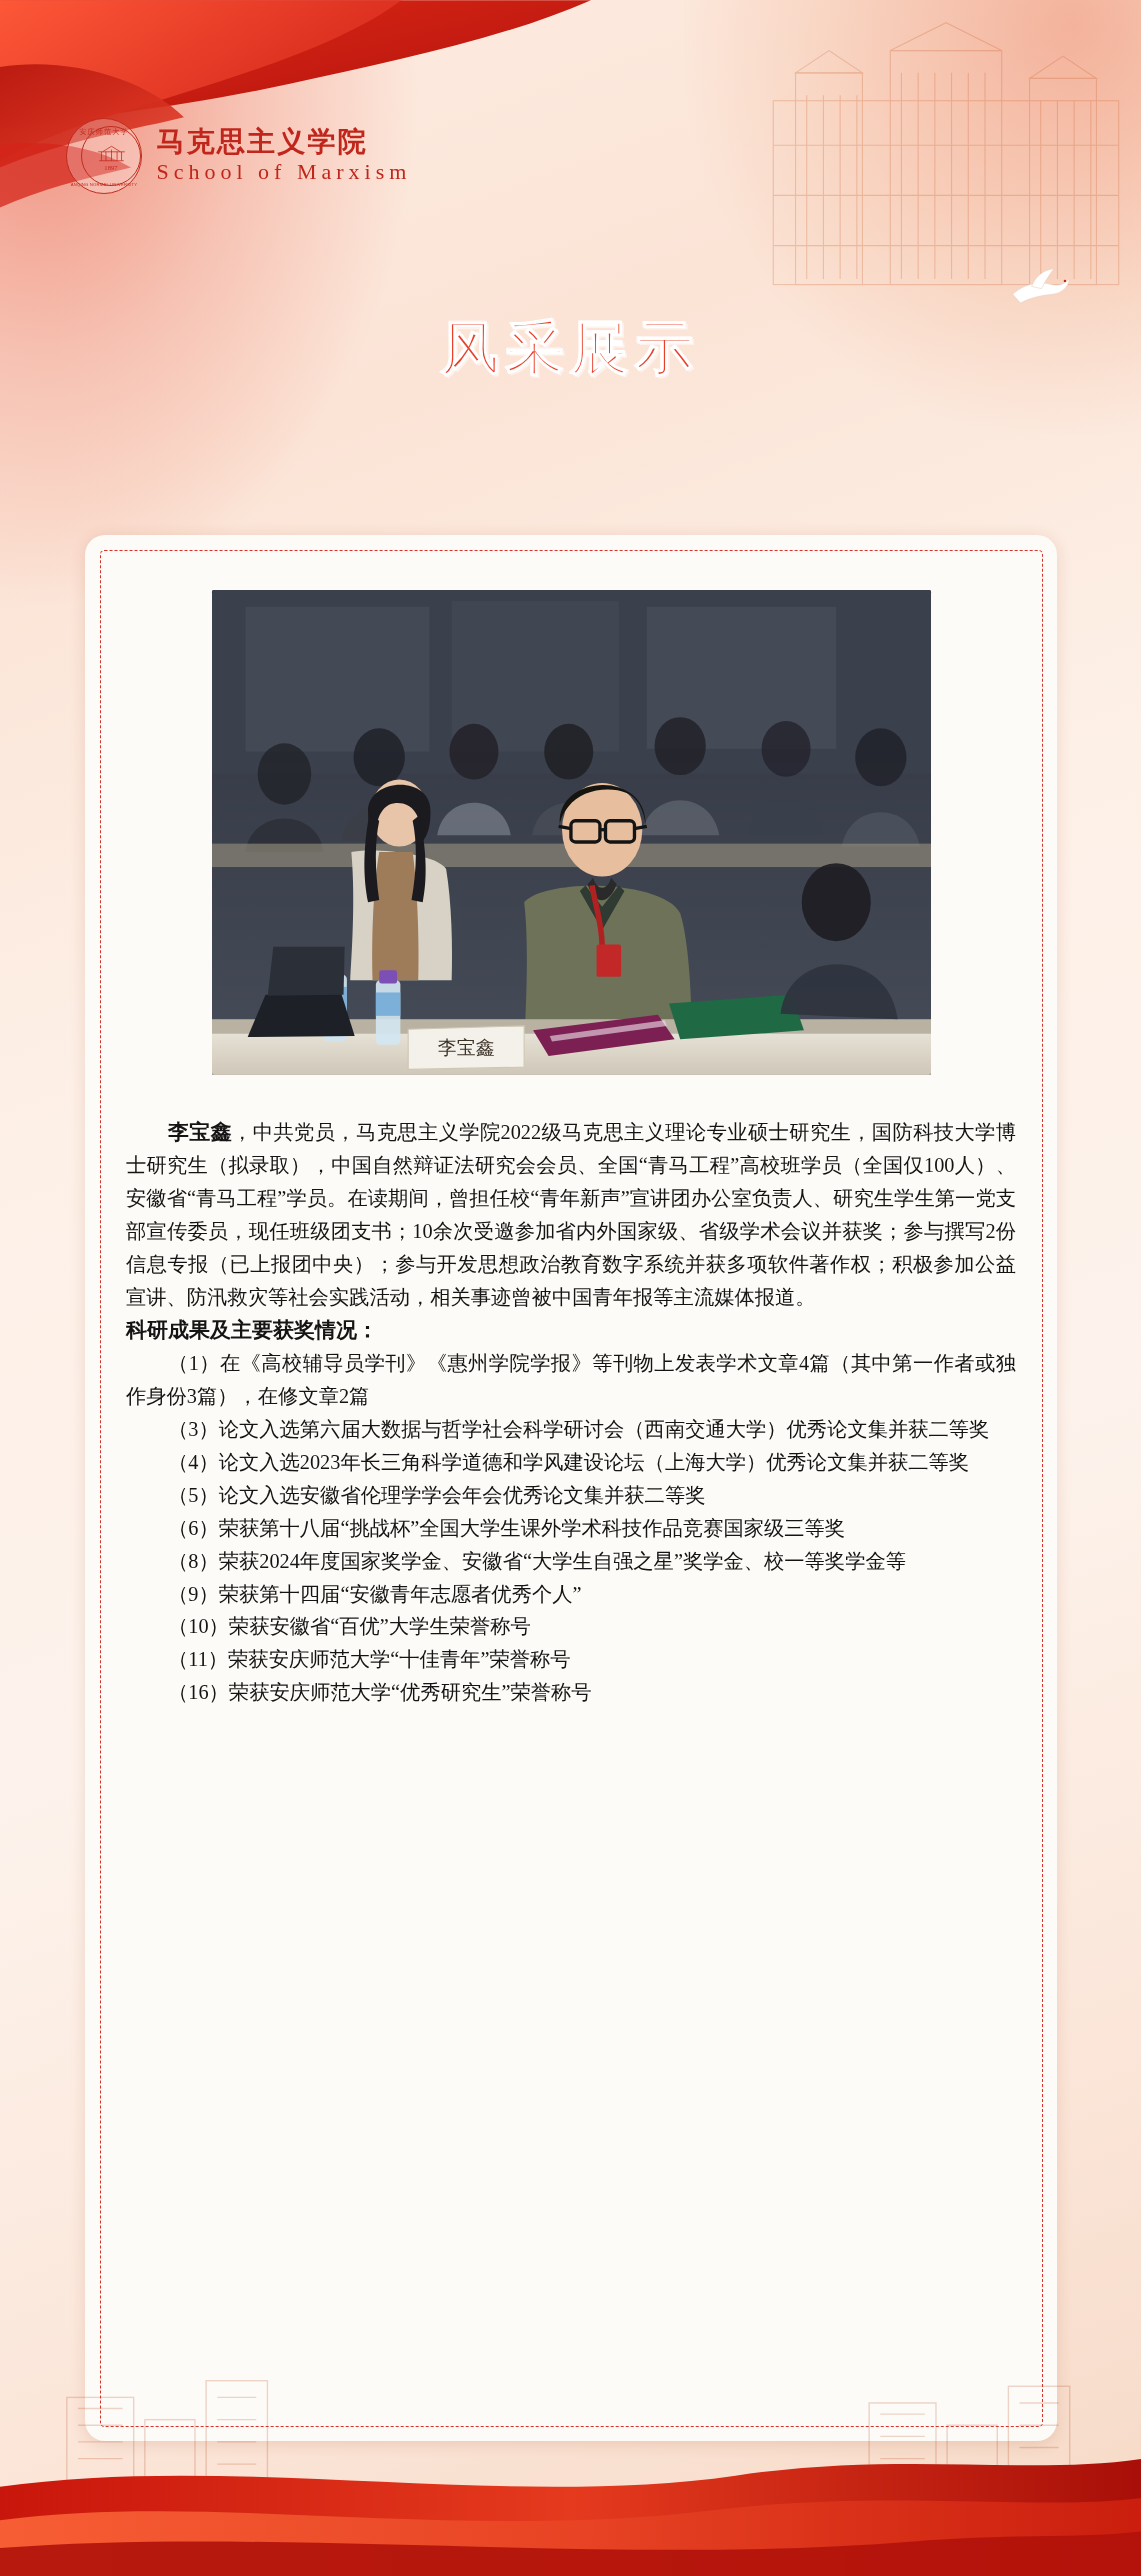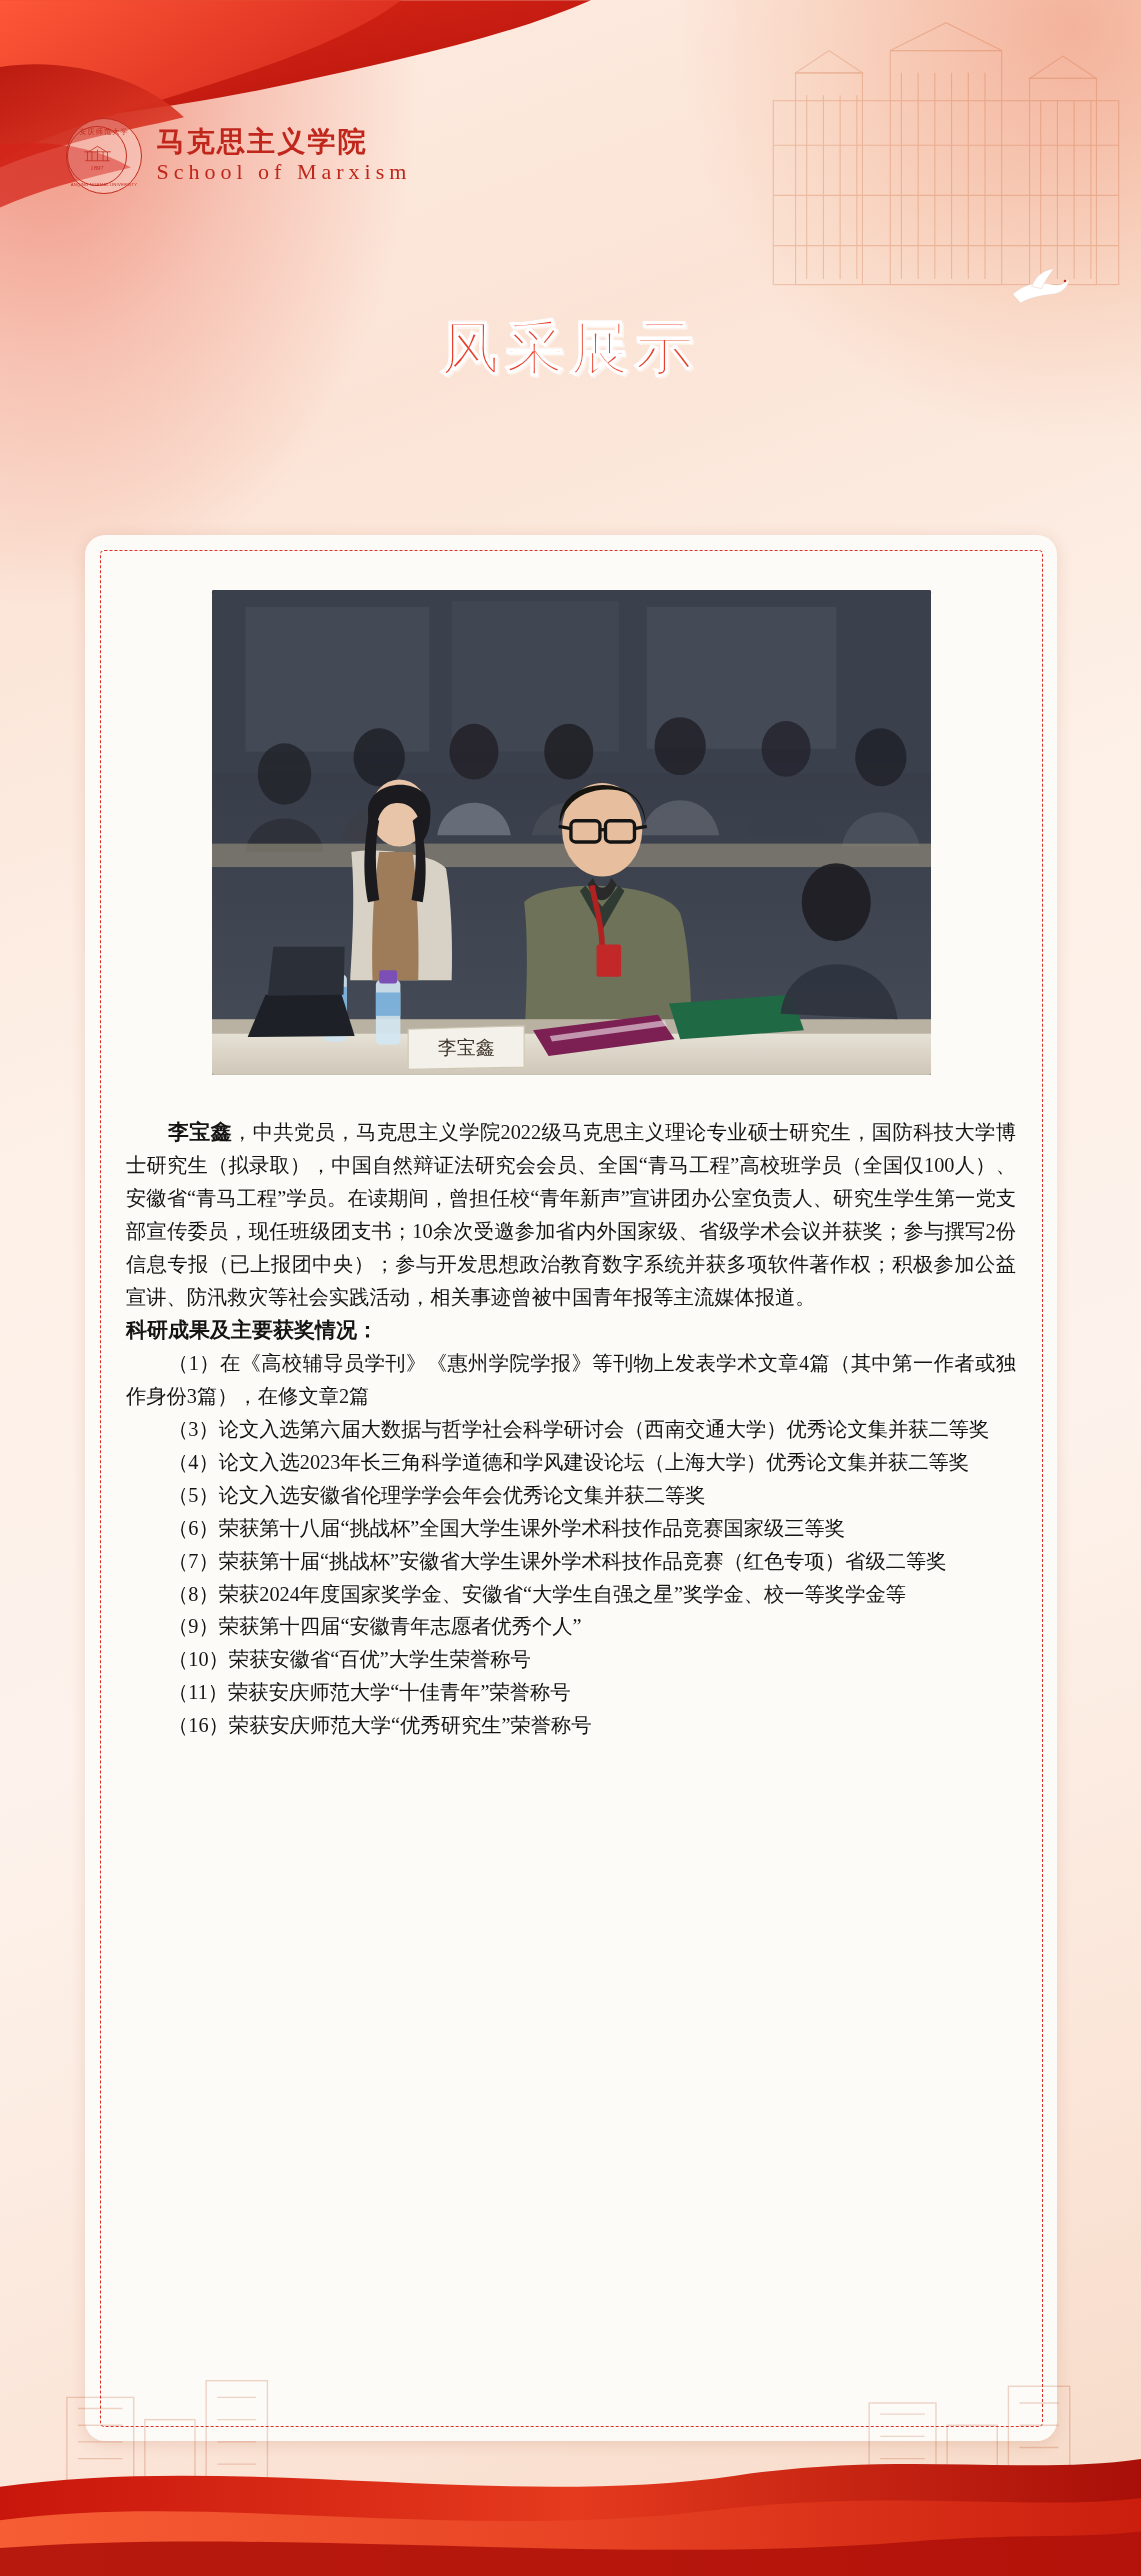--- a/index.html
+++ b/index.html
@@ -60,21 +60,21 @@
     display: flex;
     align-items: center;
     gap: 14.5px;
   }
   .seal {
     width: 74px; height: 74px;
     border-radius: 50%;
     border: 1.7px solid #c22b1e;
     display: flex;
     align-items: center;
-    justify-content: flex-start;
+    justify-content: flex-end;
     position: relative;
     background: rgba(255,255,255,0.25);
   }
   .seal-inner {
     width: 58px; height: 58px;
     border-radius: 50%;
     border: 0.8px solid #c22b1e;
     display: flex;
     flex-direction: column;
     align-items: center;
@@ -414,21 +414,20 @@
       </div>
 
       <div class="body-text">
         <p class="indent2"><span class="name-strong">李宝鑫</span><span>，中共党员，马克思主义学院2022级马克思主义理论专业硕士研究生，国防科技大学博士研究生（拟录取），中国自然辩证法研究会会员、全国“青马工程”高校班学员（全国仅100人）、安徽省“青马工程”学员。在读期间，曾担任校“青年新声”宣讲团办公室负责人、研究生学生第一党支部宣传委员，现任班级团支书；10余次受邀参加省内外国家级、省级学术会议并获奖；参与撰写2份信息专报（已上报团中央）；参与开发思想政治教育数字系统并获多项软件著作权；积极参加公益宣讲、防汛救灾等社会实践活动，相关事迹曾被中国青年报等主流媒体报道。</span></p>
         <p class="subhead">科研成果及主要获奖情况：</p>
         <p class="item">（1）在《高校辅导员学刊》《惠州学院学报》等刊物上发表学术文章4篇（其中第一作者或独作身份3篇），在修文章2篇</p>
         <p class="item">（3）论文入选第六届大数据与哲学社会科学研讨会（西南交通大学）优秀论文集并获二等奖</p>
         <p class="item">（4）论文入选2023年长三角科学道德和学风建设论坛（上海大学）优秀论文集并获二等奖</p>
         <p class="item">（5）论文入选安徽省伦理学学会年会优秀论文集并获二等奖</p>
         <p class="item">（6）荣获第十八届“挑战杯”全国大学生课外学术科技作品竞赛国家级三等奖</p>
-        <p class="item">（7）荣获第十届“挑战杯”安徽省大学生课外学术科技作品竞赛（红色专项）省级二等奖</p>
         <p class="item">（8）荣获2024年度国家奖学金、安徽省“大学生自强之星”奖学金、校一等奖学金等</p>
         <p class="item">（9）荣获第十四届“安徽青年志愿者优秀个人”</p>
         <p class="item">（10）荣获安徽省“百优”大学生荣誉称号</p>
         <p class="item">（11）荣获安庆师范大学“十佳青年”荣誉称号</p>
         <p class="item">（16）荣获安庆师范大学“优秀研究生”荣誉称号</p>
       </div>
 
     </div>
   </div>
 

